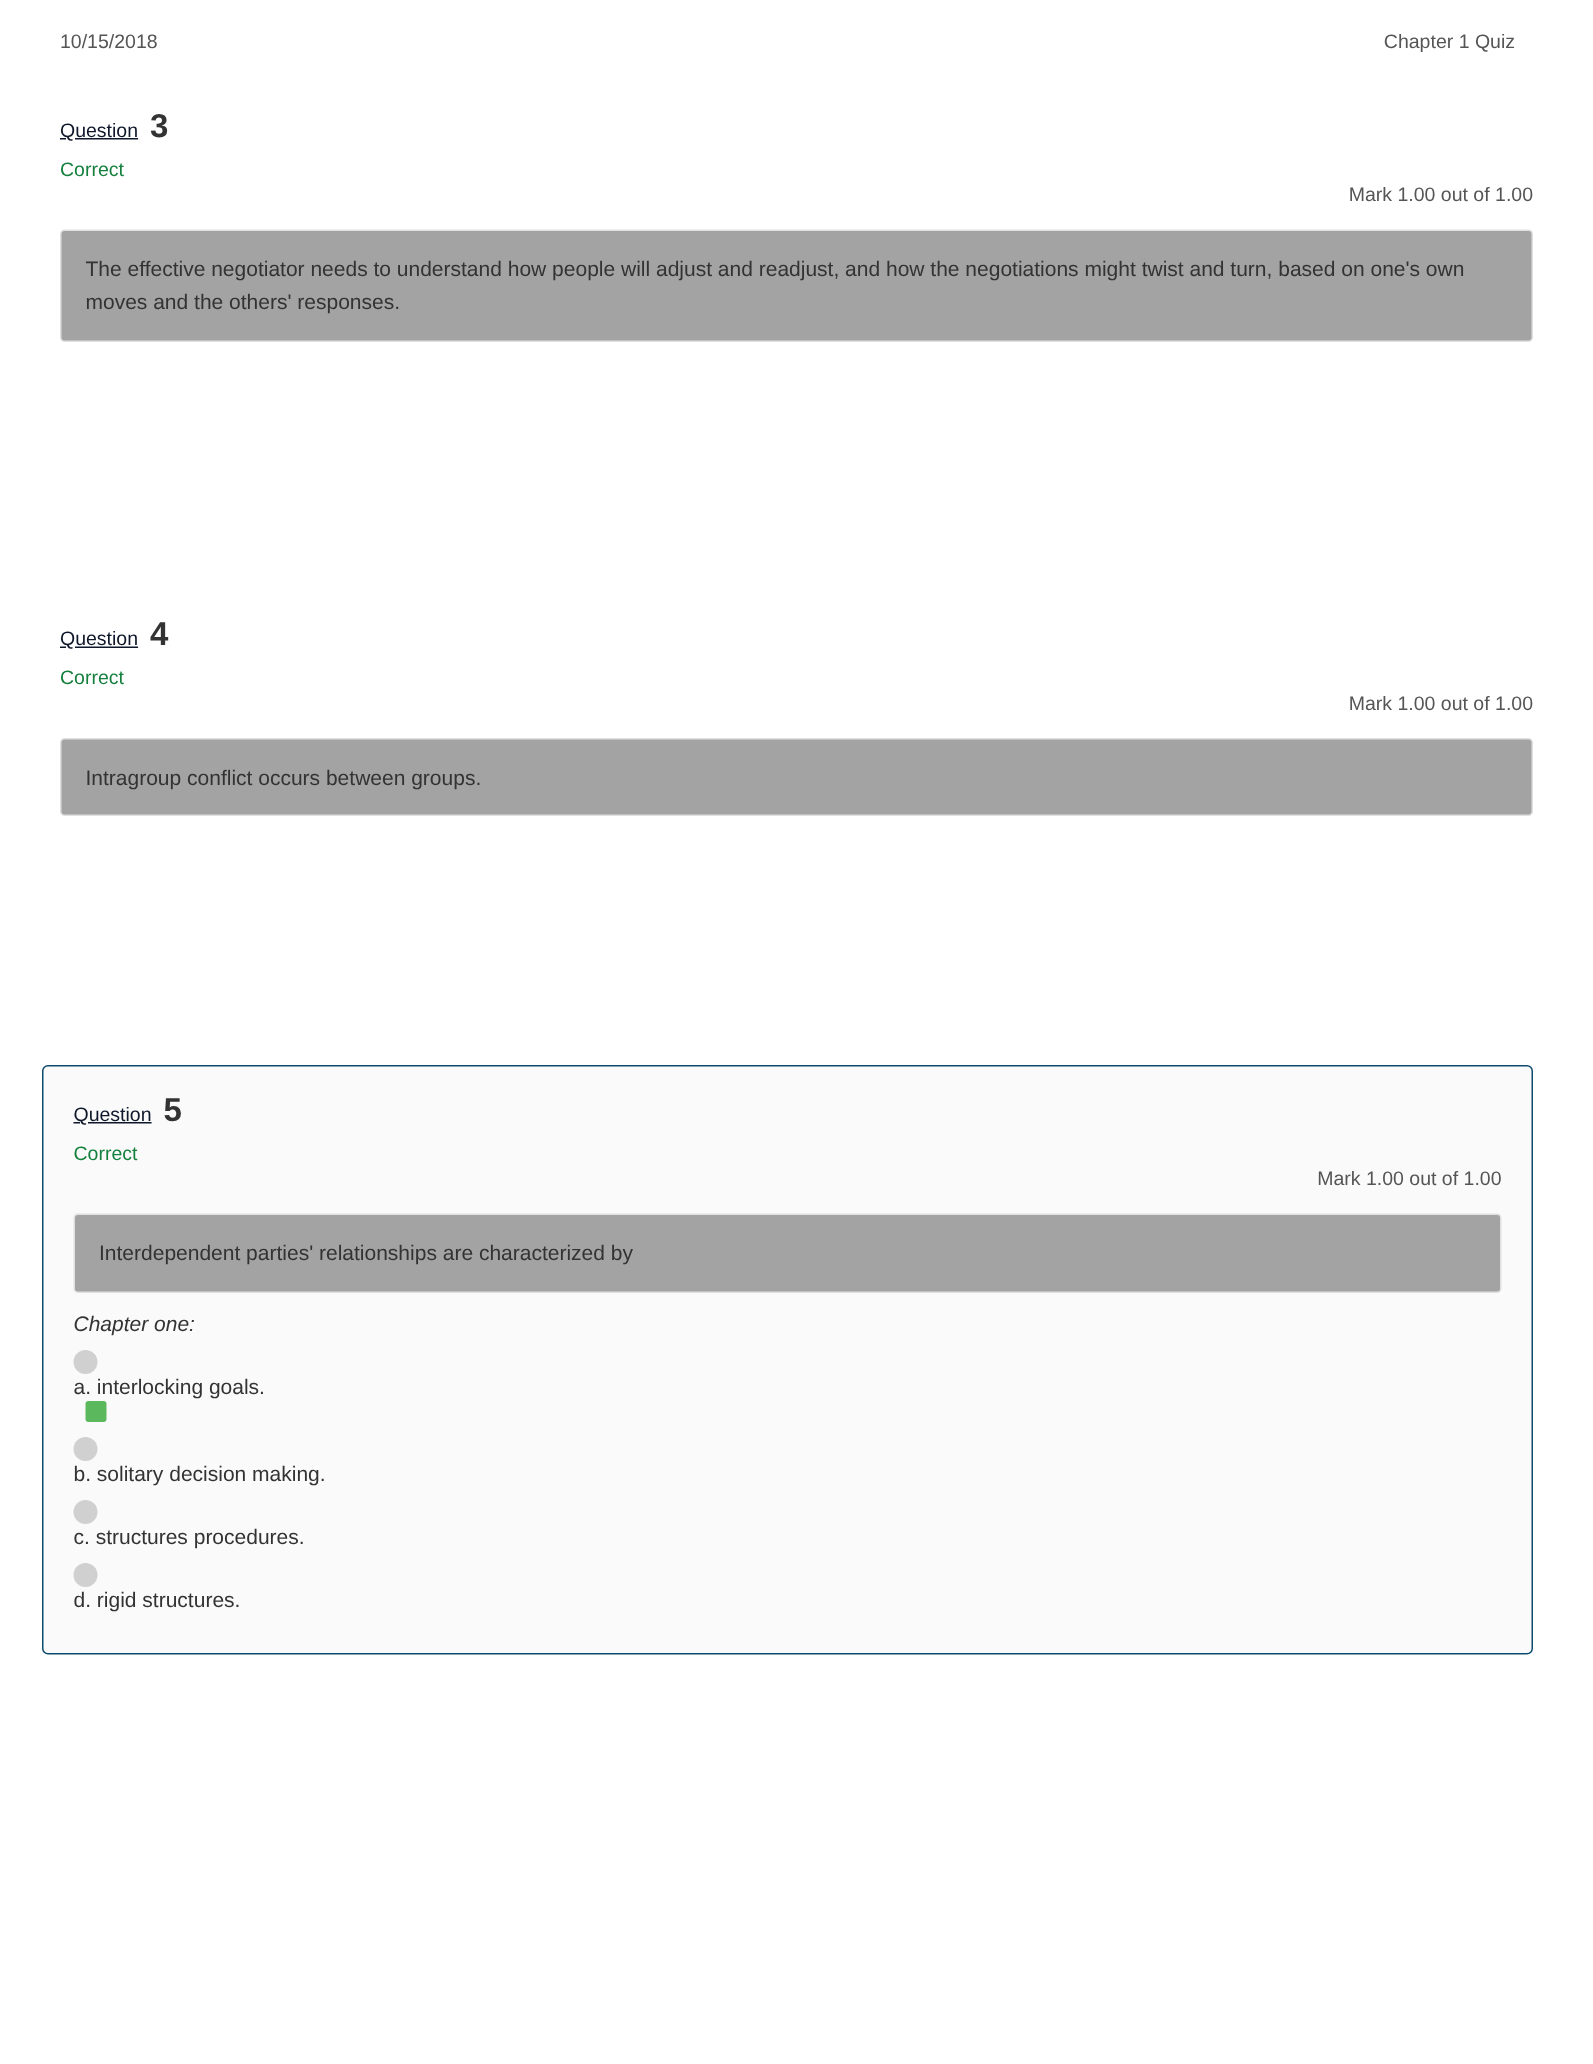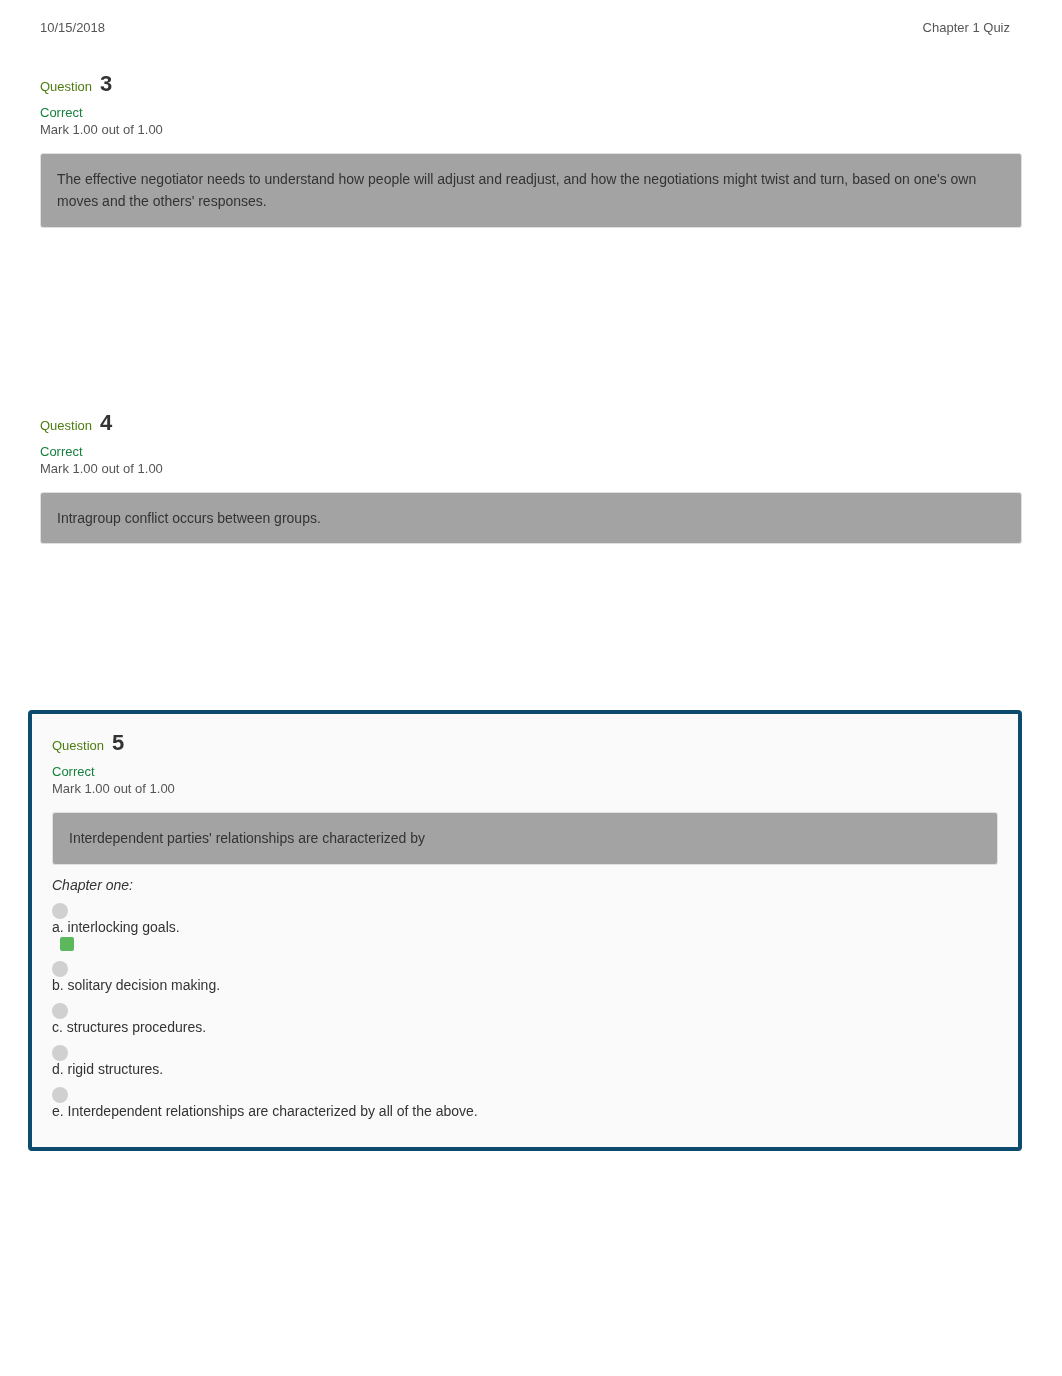--- a/index.html
+++ b/index.html
@@ -18,55 +18,57 @@
       font-size: 13px;
       color: #555;
     }
 
     .question-block {
       margin: 10px 40px 20px 40px;
       padding: 16px 0 16px 0;
     }
 
     .question-block.has-border {
-      border: 4px solid #0c4a6e;
+      border: 1px solid #0c4a6e;
       border-radius: 4px;
       padding: 16px 20px 20px 20px;
       background: #fafafa;
       margin-left: 28px;
     }
 
     .question-meta {
       margin-bottom: 8px;
     }
 
     .question-label {
       font-size: 13px;
-      color: #4d7c0f;
+      color: #0f172a;
       display: inline;
+      text-decoration: underline;
     }
 
     .question-number {
       font-size: 22px;
       font-weight: bold;
       color: #333;
       margin-left: 4px;
     }
 
     .question-status {
       font-size: 13px;
       color: #15803d;
       font-weight: normal;
       margin-top: 2px;
     }
 
     .question-mark {
       font-size: 13px;
       color: #555;
       margin-top: 2px;
+      text-align: right;
     }
 
     .question-text-box {
       margin-top: 16px;
       padding: 14px 16px;
       background: #a3a3a3;
       border: 1px solid #e0e0e0;
       border-radius: 3px;
       font-size: 14px;
       line-height: 1.6;
@@ -178,17 +180,13 @@
   <div class="answer-option">
     <span class="radio-circle"></span>
     <span class="answer-text">c. structures procedures.</span>
   </div>
 
   <div class="answer-option">
     <span class="radio-circle"></span>
     <span class="answer-text">d. rigid structures.</span>
   </div>
 
-  <div class="answer-option">
-    <span class="radio-circle"></span>
-    <span class="answer-text">e. Interdependent relationships are characterized by all of the above.</span>
-  </div>
 </div>
 
 </body></html>

